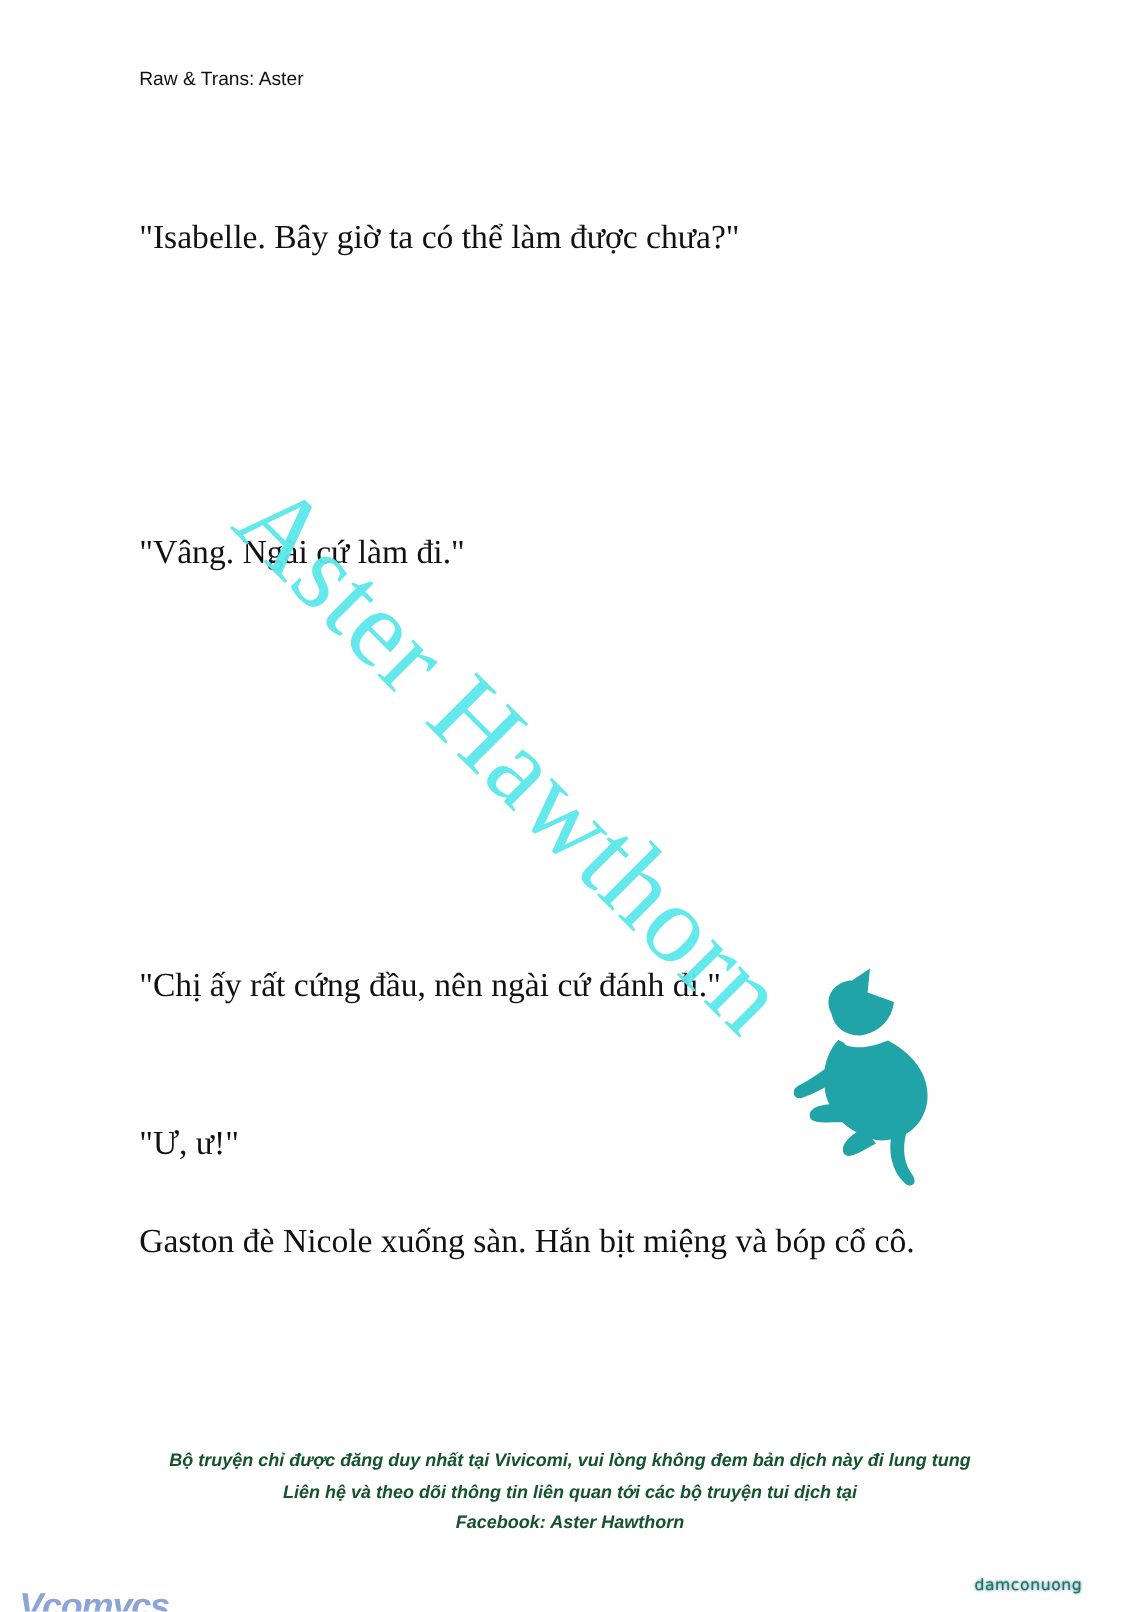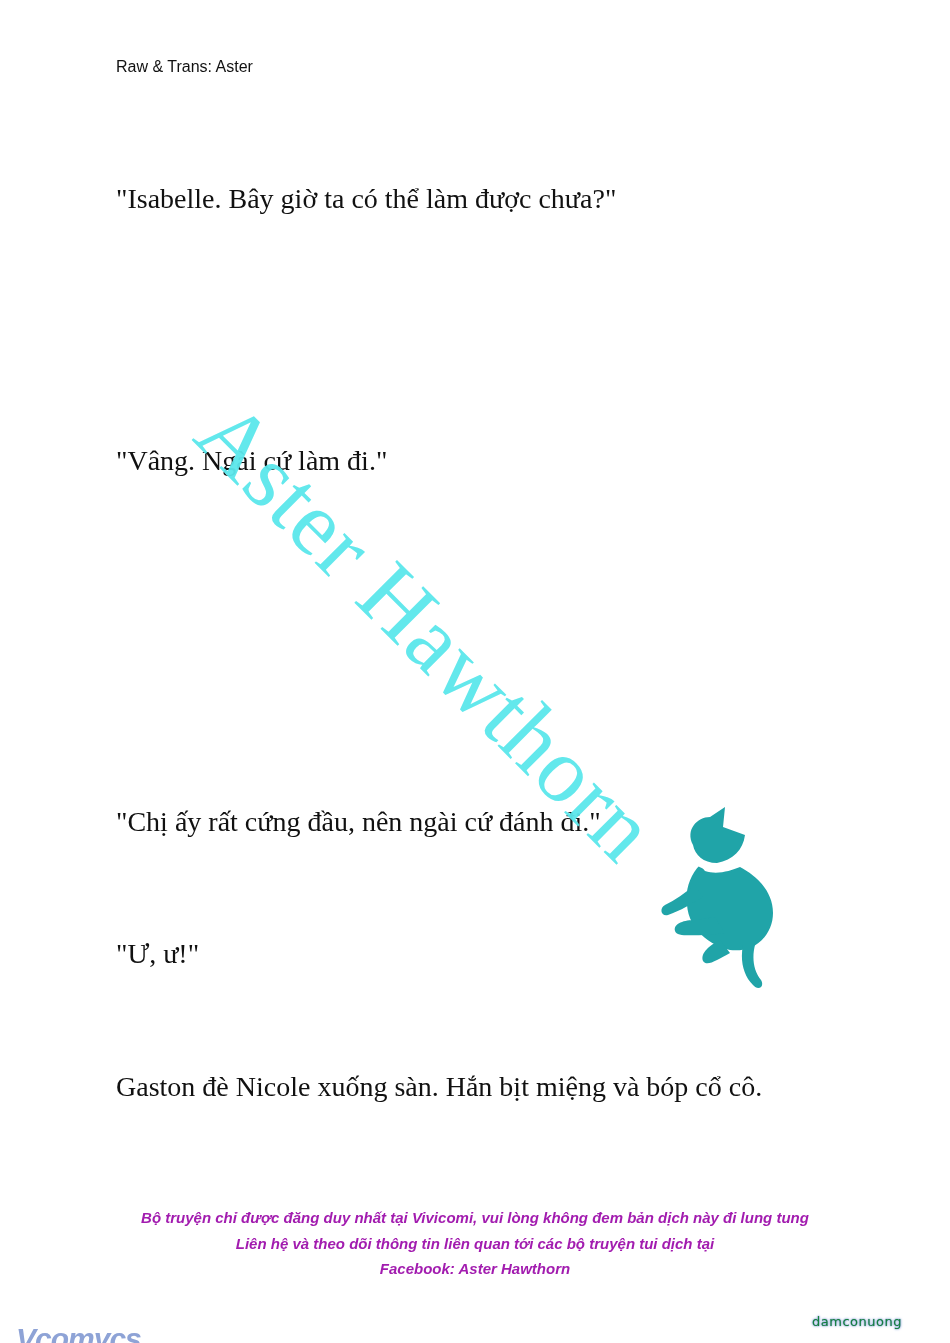--- a/index.html
+++ b/index.html
@@ -66,21 +66,21 @@
     }
     .footer-note {
       position: absolute;
       left: 0;
       width: 950px;
       text-align: center;
       font-family: "Liberation Sans", sans-serif;
       font-style: italic;
       font-weight: bold;
       font-size: 15px;
-      color: #a21caf;
+      color: #14532d;
     }
     .logo-left {
       position: absolute;
       left: 16px;
       top: 1298px;
       font-family: "Liberation Sans", sans-serif;
       font-style: italic;
       font-weight: bold;
       font-size: 30px;
       color: #8ea3d6;
@@ -102,21 +102,21 @@
 <body>
 
 <div class="page">
 
   <div class="header-credit">Raw &amp; Trans: Aster</div>
 
   <div class="para" style="top:174px;">"Isabelle. Bây giờ ta có thể làm được chưa?"</div>
   <div class="para" style="top:436px;">"Vâng. Ngài cứ làm đi."</div>
   <div class="para" style="top:797px;">"Chị ấy rất cứng đầu, nên ngài cứ đánh đi."</div>
   <div class="para" style="top:929px;">"Ư, ư!"</div>
-  <div class="para" style="top:1062px;">Gaston đè Nicole xuống sàn. Hắn bịt miệng và bóp cổ cô.</div>
+  <div class="para" style="top:1010px;">Gaston đè Nicole xuống sàn. Hắn bịt miệng và bóp cổ cô.</div>
 
   <div class="watermark">Aster Hawthorn</div>
 
   <svg class="cat" viewBox="0 0 130 190" xmlns="http://www.w3.org/2000/svg">
     <g fill="#20a4a8">
 
       <path d="M38 40 C30 25 42 12 55 12 L70 2 L68 22 L90 30 C88 45 78 55 62 58 C48 58 40 50 38 40 Z"></path>
 
       <path d="M45 60 C35 70 30 85 32 100 C34 125 55 140 75 145 C100 148 118 130 118 108 C118 85 100 70 85 62 C75 66 62 70 50 66 Z"></path>
 

